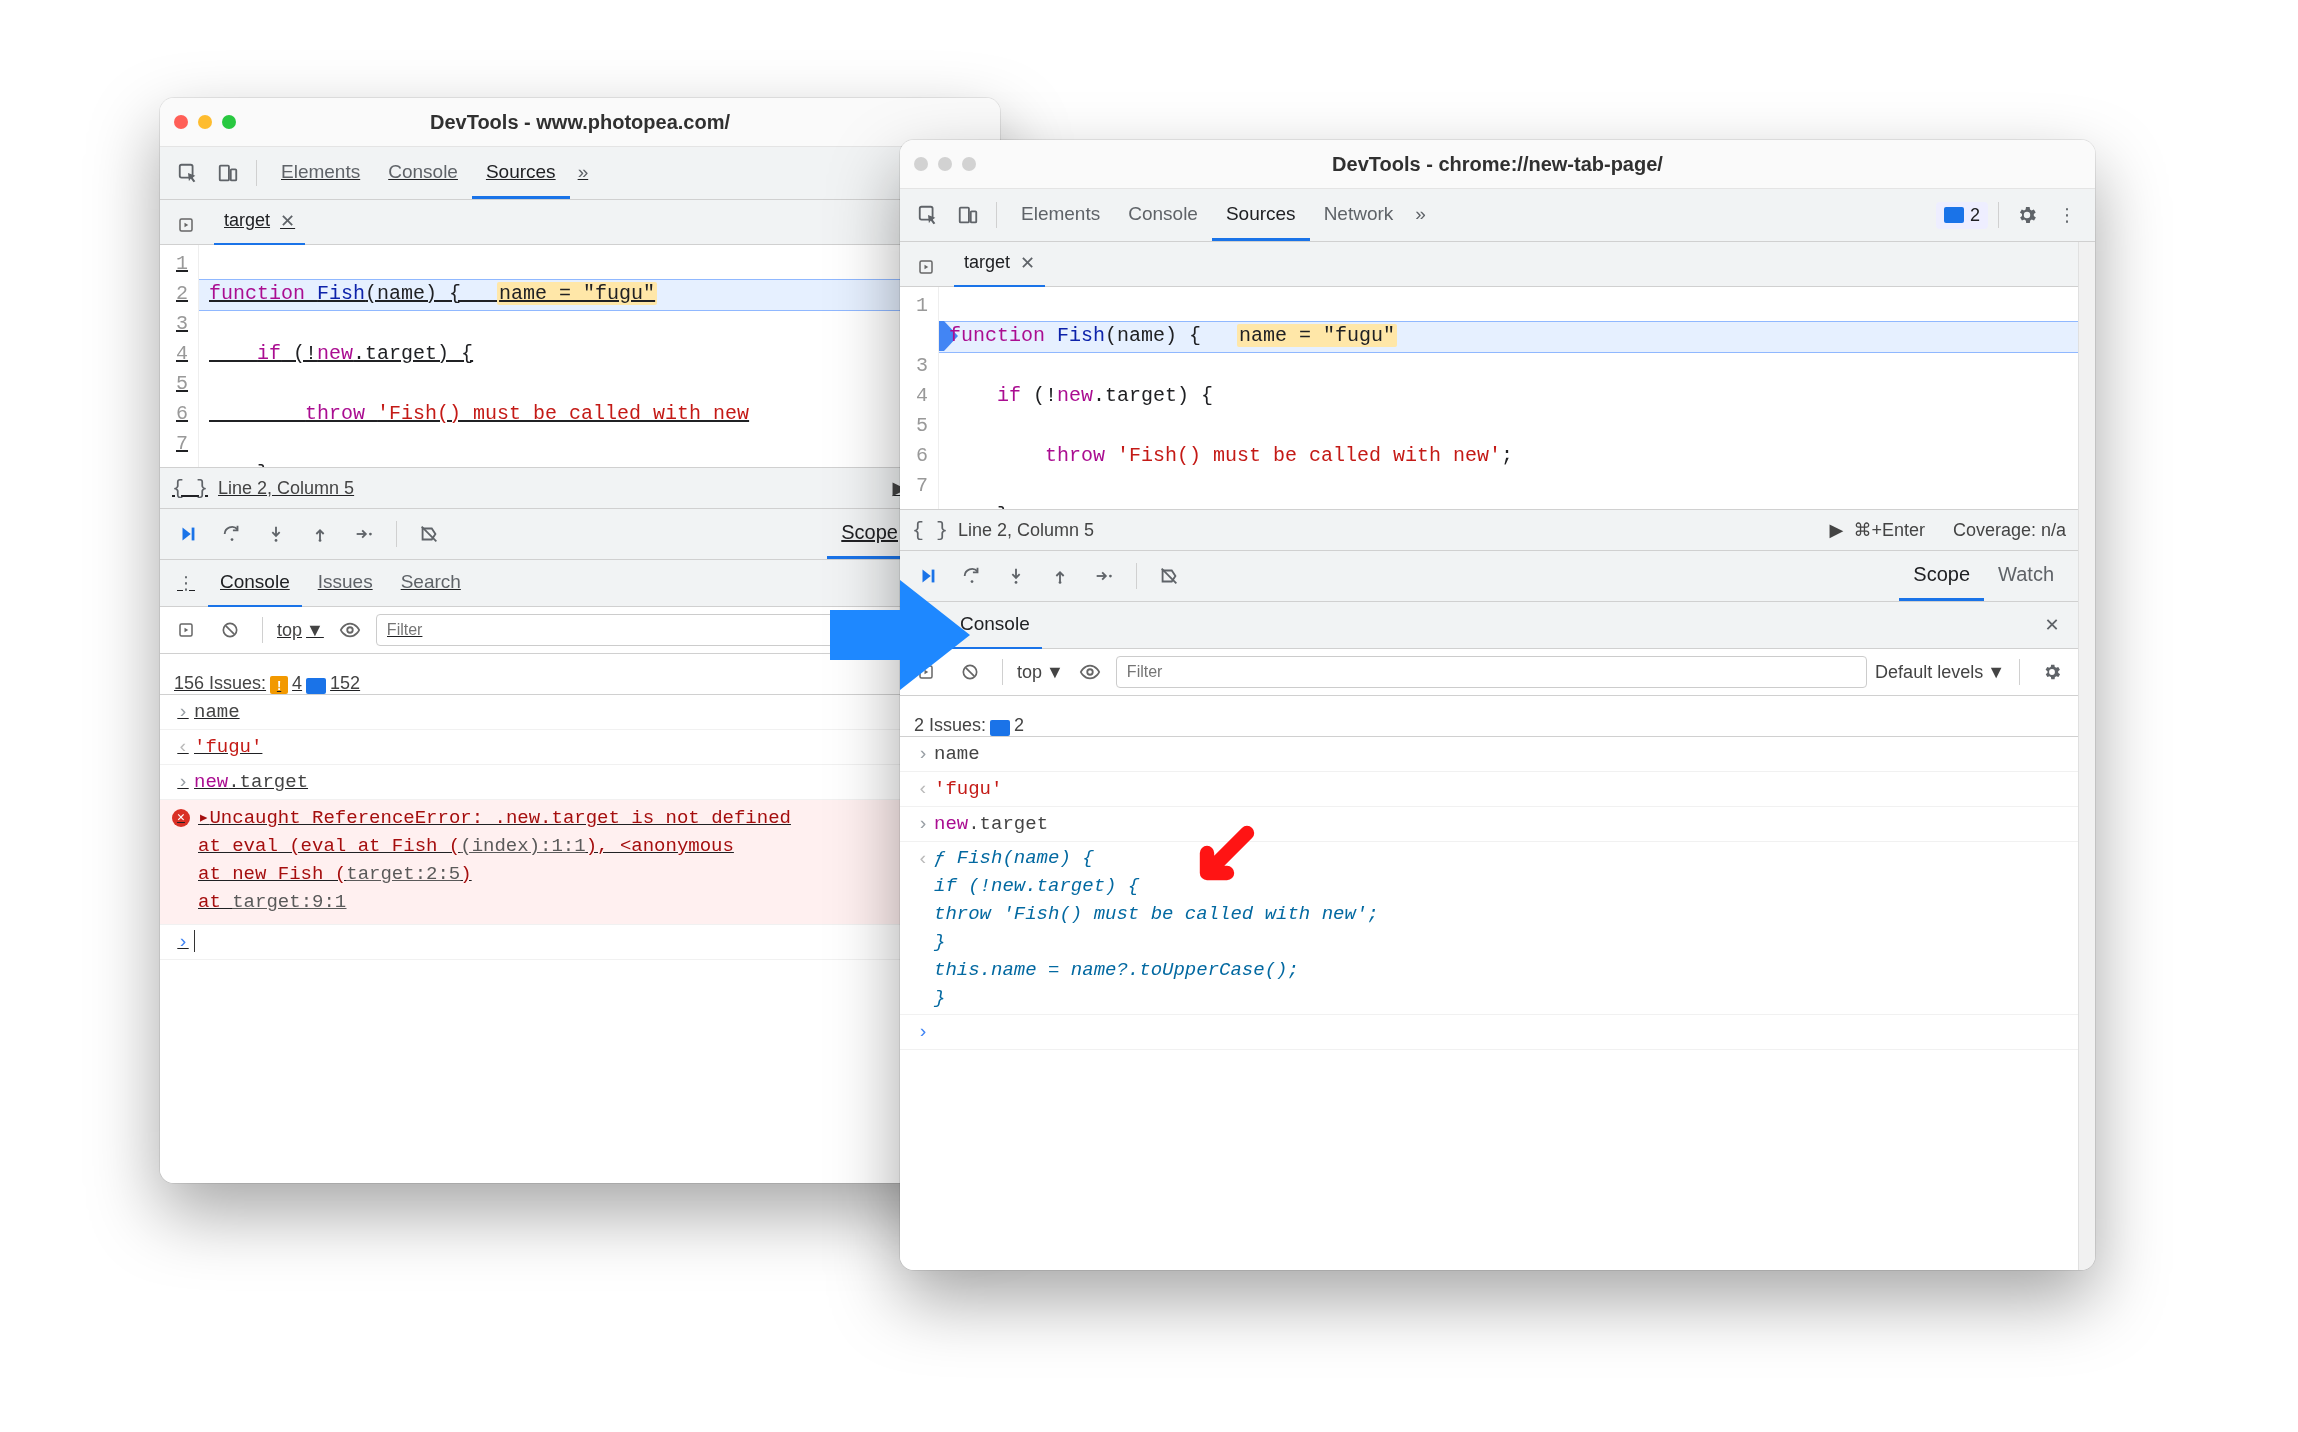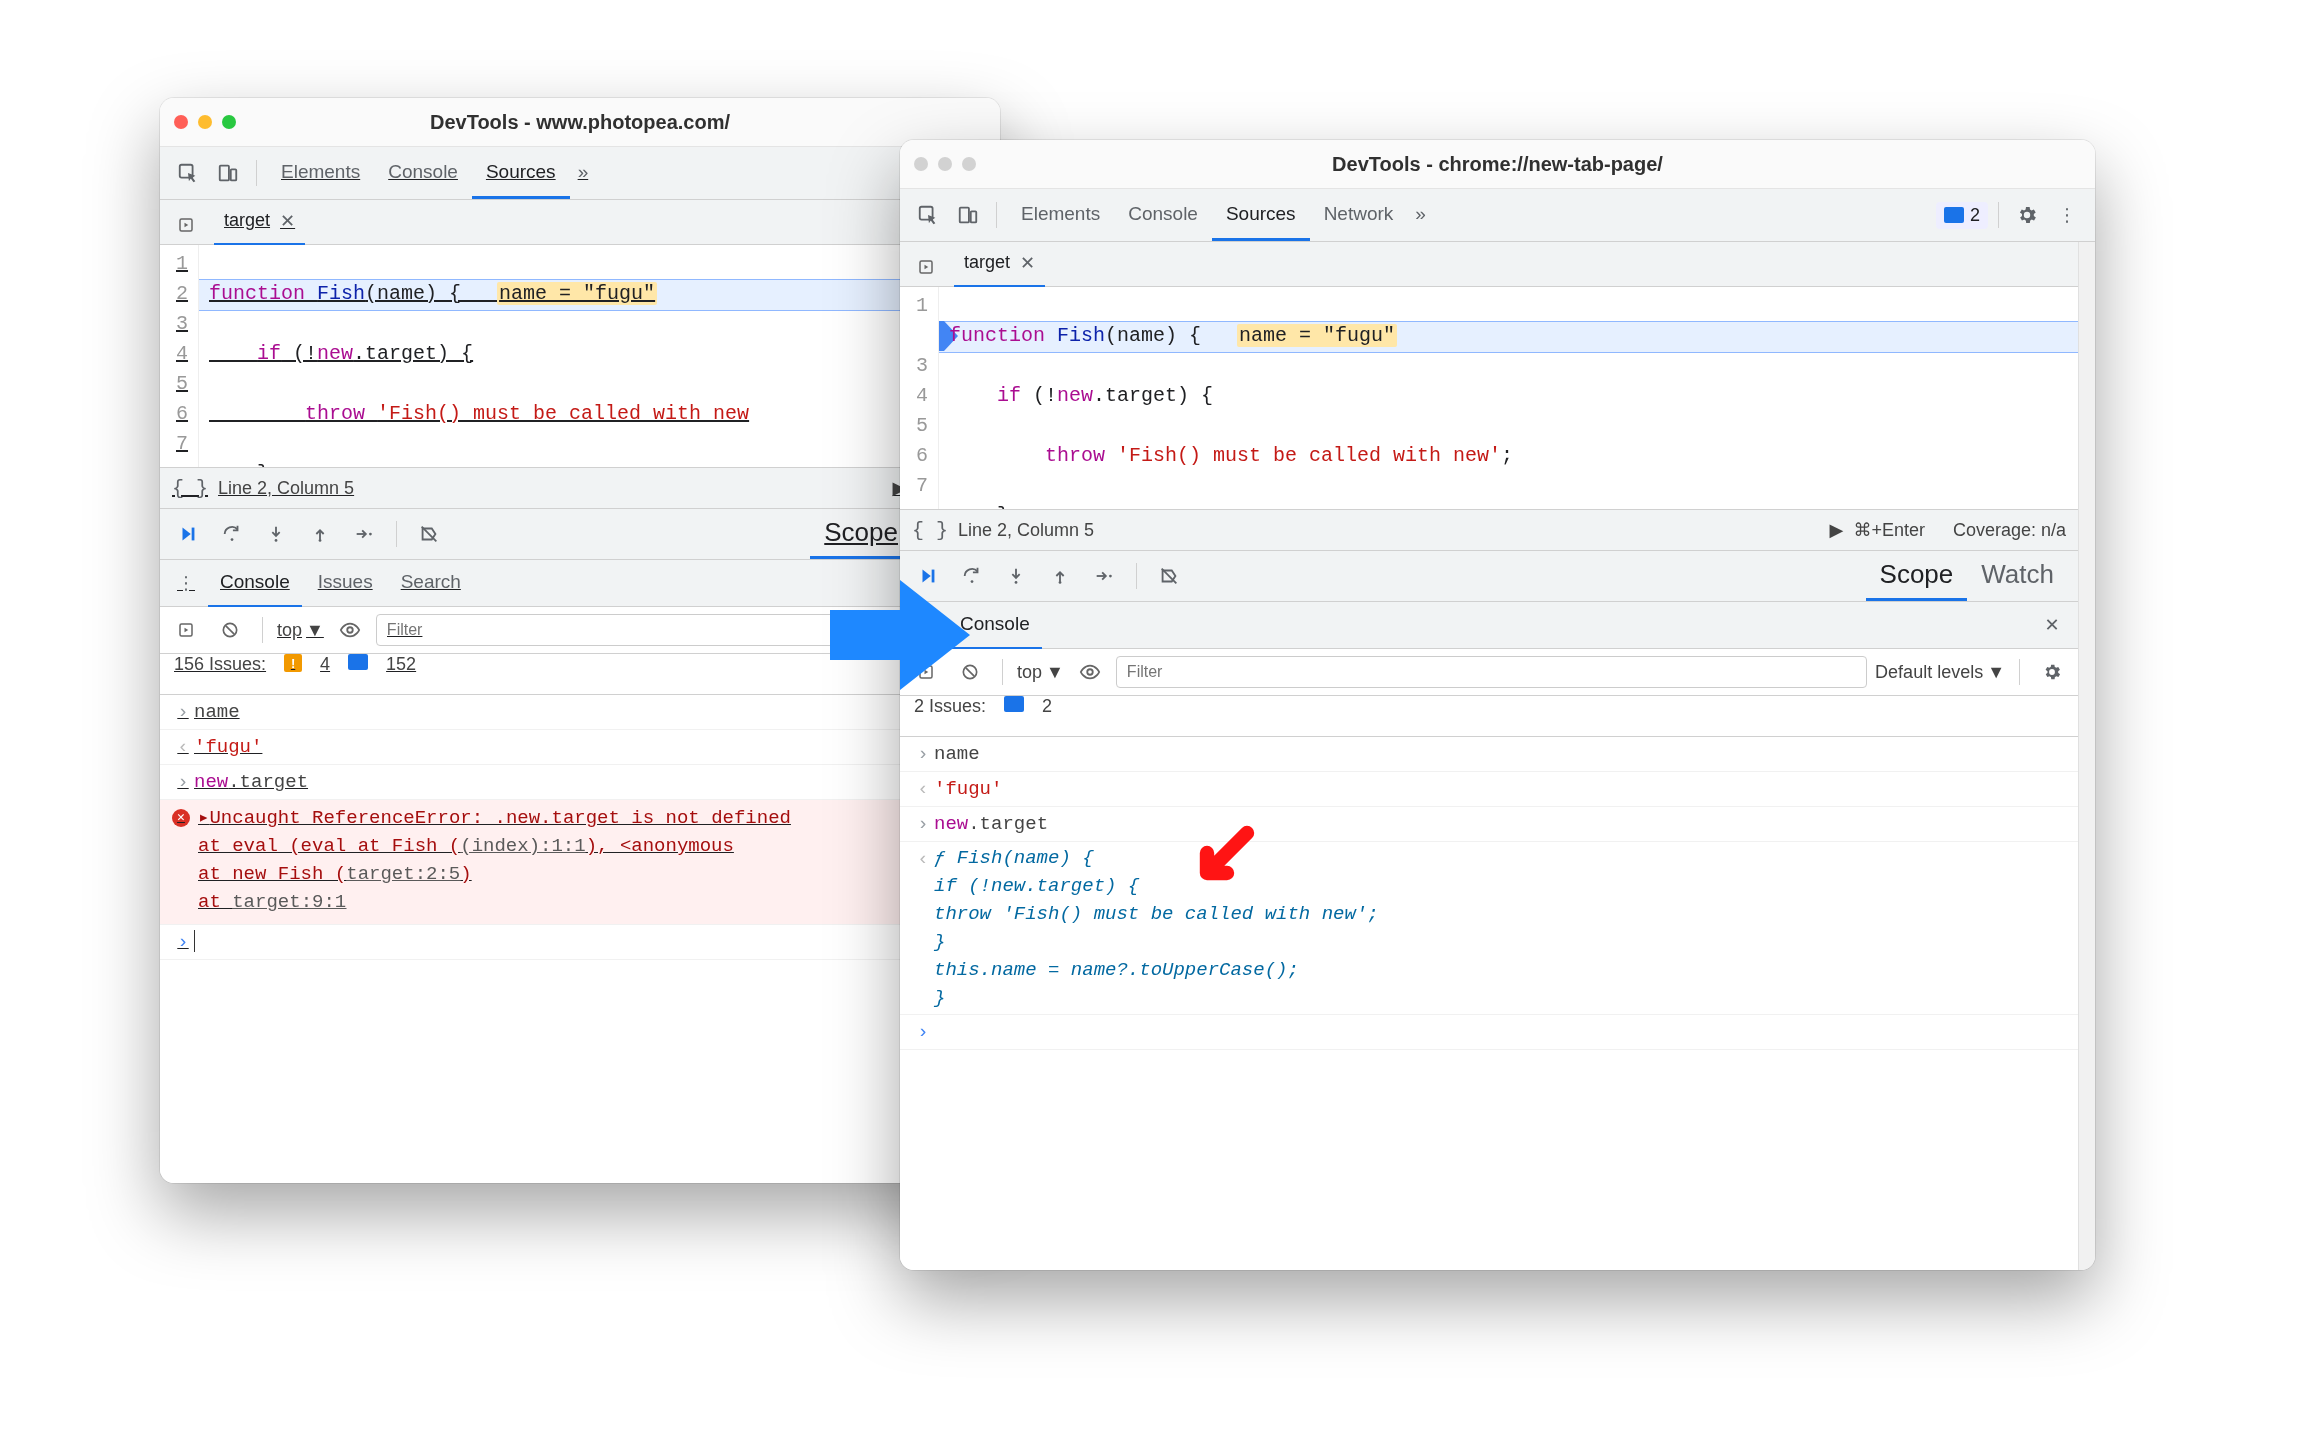--- a/index.html
+++ b/index.html
@@ -131,42 +131,42 @@
     display:flex;align-items:center;padding:0 12px;font-size:18px;color:#444;
   }
   .statusbar .right{margin-left:auto;display:flex;align-items:center;gap:10px;}
   .braces{font-family:var(--mono);font-size:20px;color:#5f6368;padding-right:10px;}
 
   .dbgbar{
     height:50px;border-top:1px solid var(--border);border-bottom:1px solid var(--border);
     background:var(--panel);display:flex;align-items:center;padding:0 10px;gap:8px;
   }
   .dbgbar .rtabs{margin-left:auto;display:flex;height:100%;}
-  .dbgbar .rtab{padding:0 14px;display:flex;align-items:center;font-size:26px;color:#5f6368;border-bottom:3px solid transparent;}
+  .dbgbar .rtab{padding:0 14px;display:flex;align-items:center;font-size:20px;color:#5f6368;border-bottom:3px solid transparent;}
   .dbgbar .rtab.active{color:#202124;border-bottom-color:var(--tabline);}
 
   .drawerhdr{
     height:46px;background:var(--panel);border-bottom:1px solid var(--border);
     display:flex;align-items:center;padding:0 8px;gap:4px;
   }
   .drawerhdr .dtab{padding:0 12px;height:100%;display:flex;align-items:center;font-size:19px;color:#5f6368;border-bottom:3px solid transparent;}
   .drawerhdr .dtab.active{color:#202124;border-bottom-color:var(--tabline);}
 
   .consolectl{
     height:46px;border-bottom:1px solid var(--border);background:#fff;
     display:flex;align-items:center;padding:0 8px;gap:8px;font-size:18px;color:#444;
   }
   .consolectl .sel{display:flex;align-items:center;gap:4px;color:#444;}
   .consolectl input.filter{
     height:30px;border:1px solid #ccc;border-radius:4px;padding:0 10px;font-size:16px;flex:1;min-width:100px;background:#fff;font-family:var(--sans);
   }
 
   .issuesbar{
     height:40px;border-bottom:1px solid var(--border);background:#fff;
-    display:flex;align-items:flex-start;padding:0 14px;gap:18px;font-size:18px;color:#444;
+    display:flex;align-items:flex-end;padding:0 14px;gap:4px;font-size:18px;color:#444;
   }
   .badge-warn{width:18px;height:18px;background:var(--warn);border-radius:2px;color:#fff;display:flex;align-items:center;justify-content:center;font-size:13px;font-weight:700;}
   .badge-msg{width:20px;height:16px;background:var(--blue);border-radius:2px;display:inline-block;position:relative;}
 
   .conslog{
     flex:1;background:#fff;font-family:var(--mono);font-size:19px;line-height:30px;overflow:auto;
   }
   .logrow{display:flex;align-items:flex-start;padding:2px 12px;border-bottom:1px solid #f1f1f1;}
   .logrow .arrow{width:22px;color:#9aa0a6;text-align:center;flex-shrink:0;}
   .logrow .arrow.in{color:#9aa0a6;}

